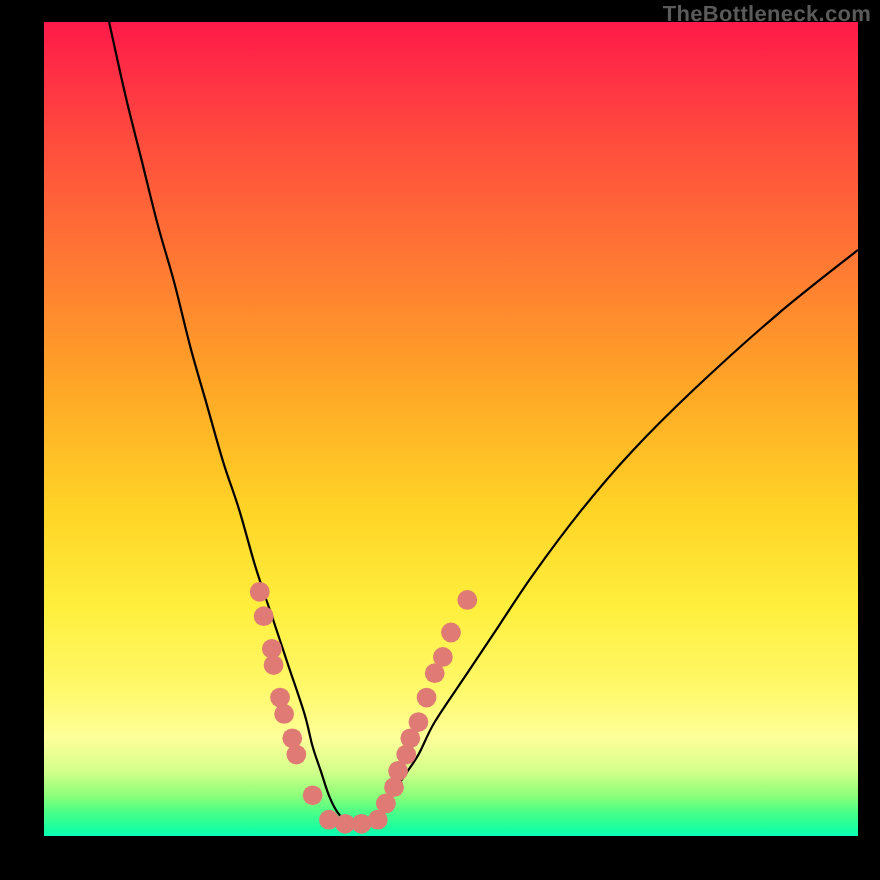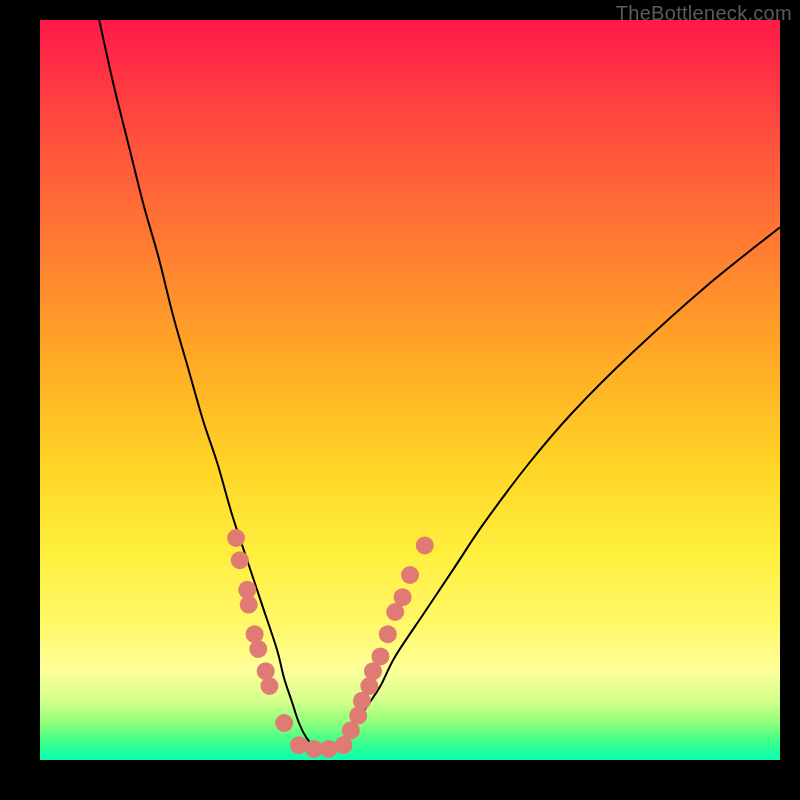--- a/index.html
+++ b/index.html
@@ -32,21 +32,21 @@
     top: 20px;
     width: 740px;
     height: 740px;
   }
   .watermark {
     position: absolute;
     top: 2px;
     right: 8px;
     font-family: Arial, Helvetica, sans-serif;
     font-size: 20px;
-    font-weight: 400;
+    font-weight: 700;
     color: #5b5b5b;
     letter-spacing: 0.3px;
   }
 </style>
 </head>
 <body>
 
 <div class="frame"></div>
 <svg class="overlay-svg" viewBox="0 0 740 740">
   <g id="curve-group">

